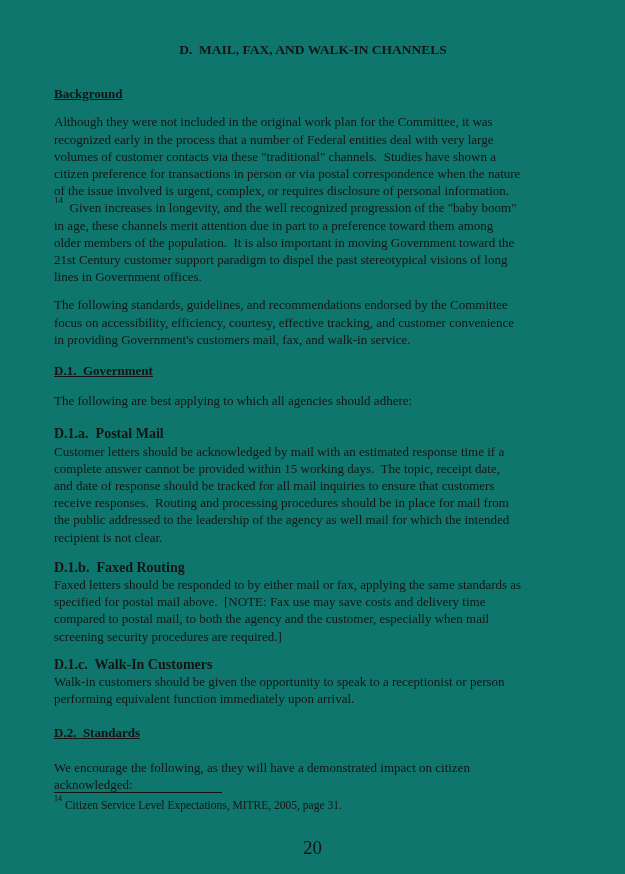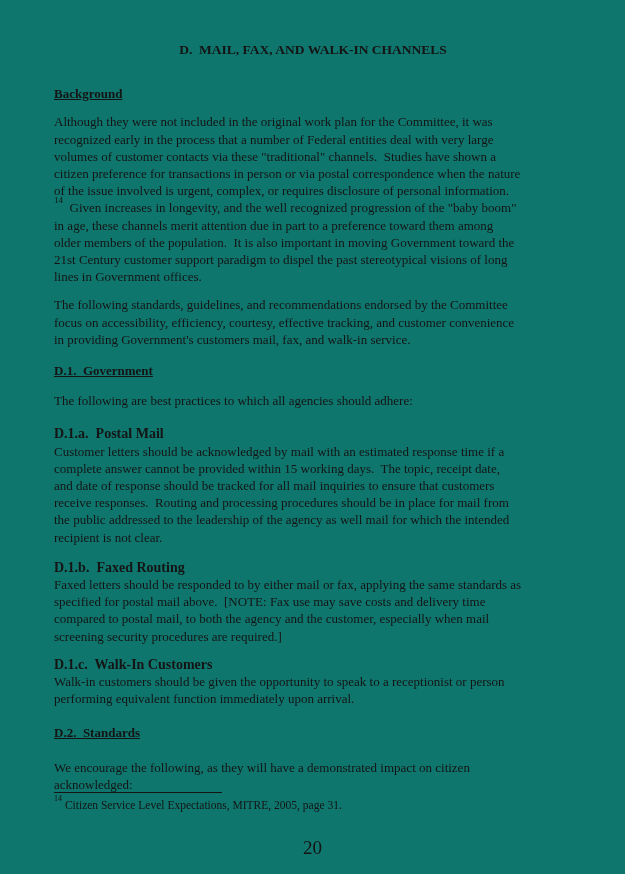--- a/index.html
+++ b/index.html
@@ -87,21 +87,21 @@
 older members of the population.  It is also important in moving Government toward the
 21st Century customer support paradigm to dispel the past stereotypical visions of long
 lines in Government offices.</span></p>
 
     <p class="para pre m11">The following standards, guidelines, and recommendations endorsed by the Committee
 focus on accessibility, efficiency, courtesy, effective tracking, and customer convenience
 in providing Government's customers mail, fax, and walk-in service.</p>
 
     <div class="uhead pre m14">D.1.  Government</div>
 
-    <p class="para pre m13">The following are best practices to which all agencies should adhere:</p>
+    <p class="para pre m13">The following are best applying to which all agencies should adhere:</p>
 
     <div class="m16">
       <div class="bhead pre">D.1.a.  Postal Mail</div>
       <p class="para pre">Customer letters should be acknowledged by mail with an estimated response time if a
 complete answer cannot be provided within 15 working days.  The topic, receipt date,
 and date of response should be tracked for all mail inquiries to ensure that customers
 receive responses.  Routing and processing procedures should be in place for mail from
 the public addressed to the leadership of the agency as well mail for which the intended
 recipient is not clear.</p>
     </div>

